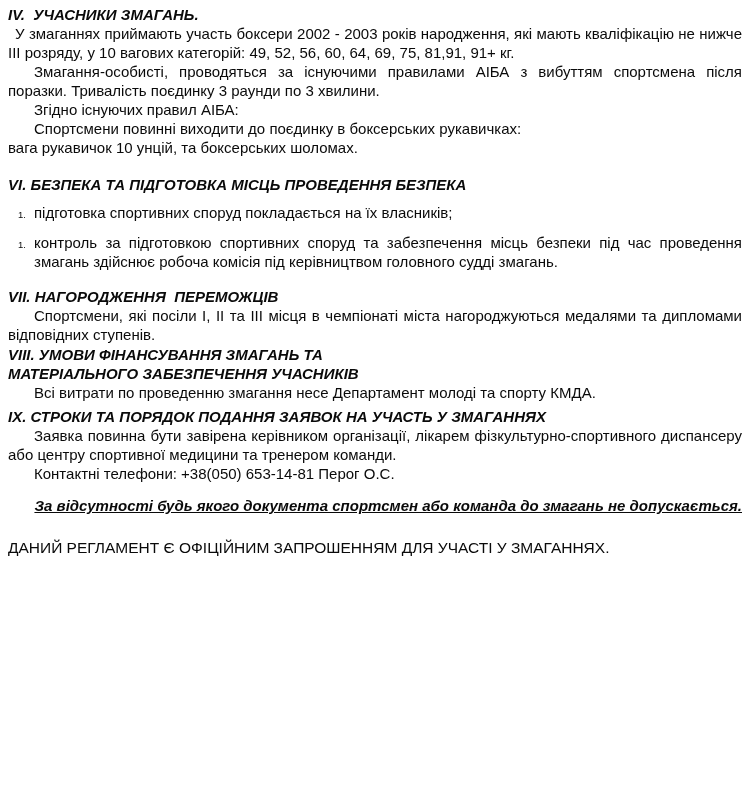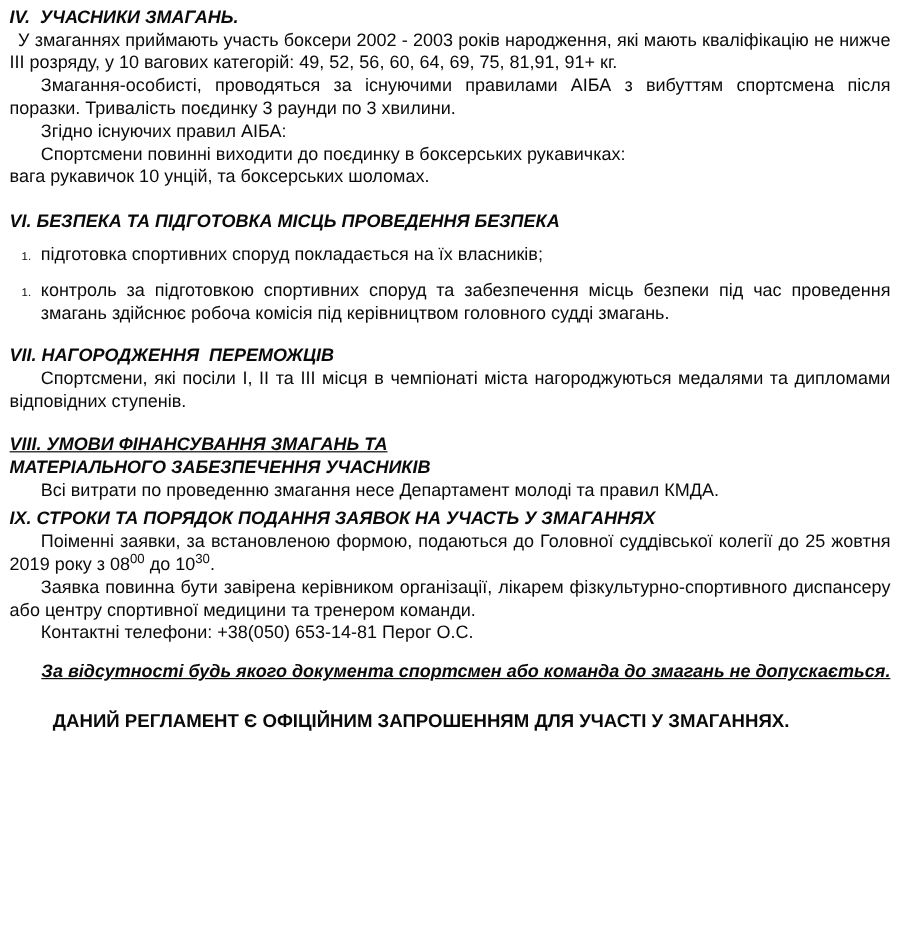--- a/index.html
+++ b/index.html
@@ -21,21 +21,21 @@
     padding: 5px 8px 0 8px;
   }
   .title {
     text-align: left;
     font-weight: bold;
     font-style: italic;
     white-space: pre-wrap;
   }
   .t-vi   { margin-top: 18px; }
   .t-vii  { margin-top: 16px; }
-  .t-viii { margin-top: 17px; text-decoration: underline; }
+  .t-viii { margin-top: 1px; }
   .t-ix   { margin-top: 5px; }
   p {
     margin: 0;
     text-align: justify;
   }
   .ind    { text-indent: 26px; }
   .ind-sm { text-indent: 7px; }
   .gap    { margin-top: 12px; }
   .list-item {
     display: flex;
@@ -61,23 +61,22 @@
     margin-top: 13px;
     text-align: right;
     font-weight: bold;
     font-style: italic;
     text-decoration: underline;
     text-indent: 0;
   }
   .closing {
     margin-top: 23px;
     text-align: left;
-    font-weight: bold;
+    font-weight: normal;
     font-size: 15.5px;
-    margin-left: 36px;
   }
 </style>
 </head>
 <body>
 
 <div class="doc">
 
   <div class="title t-iv">IV.  УЧАСНИКИ ЗМАГАНЬ.</div>
   <p class="ind-sm">У змаганнях приймають участь боксери 2002 - 2003 років народження, які мають кваліфікацію не нижче III розряду, у 10 вагових категорій: 49, 52, 56, 60, 64, 69, 75, 81,91, 91+ кг.</p>
   <p class="ind">Змагання-особисті, проводяться за існуючими правилами АІБА з вибуттям спортсмена після поразки. Тривалість поєдинку 3 раунди по 3  хвилини.</p>
@@ -94,24 +93,23 @@
   <div class="list-item">
     <span class="list-marker">1.</span>
     <div class="list-text">контроль за підготовкою спортивних споруд та забезпечення місць безпеки під час проведення змагань здійснює робоча комісія під керівництвом головного судді змагань.</div>
   </div>
 
   <div class="title t-vii">VII. НАГОРОДЖЕННЯ  ПЕРЕМОЖЦІВ</div>
   <p class="ind">Спортсмени, які посіли I, II та III місця в чемпіонаті міста нагороджуються медалями та дипломами відповідних ступенів.</p>
 
   <div class="title t-viii">VIII. УМОВИ ФІНАНСУВАННЯ ЗМАГАНЬ ТА</div>
   <div class="title">МАТЕРІАЛЬНОГО ЗАБЕЗПЕЧЕННЯ УЧАСНИКІВ</div>
-  <p class="ind">Всі витрати по проведенню змагання несе Департамент молоді та правил КМДА.</p>
+  <p class="ind">Всі витрати по проведенню змагання несе Департамент молоді та спорту КМДА.</p>
 
   <div class="title t-ix">IX. СТРОКИ ТА ПОРЯДОК ПОДАННЯ ЗАЯВОК НА УЧАСТЬ У ЗМАГАННЯХ</div>
-  <p class="ind"><span>Поіменні заявки, за встановленою формою, подаються до Головної суддівської колегії до 25 жовтня 2019 року з 08</span><sup class="sup">00</sup><span> до 10</span><sup class="sup">30</sup><span>.</span></p>
   <p class="ind">Заявка повинна бути завірена керівником організації, лікарем фізкультурно-спортивного диспансеру або центру спортивної медицини та тренером команди.</p>
   <p class="ind">Контактні телефони:  +38(050) 653-14-81 Перог О.С.</p>
 
   <p class="warning">За відсутності будь якого документа спортсмен або команда до змагань не допускається.</p>
 
   <p class="closing">ДАНИЙ РЕГЛАМЕНТ Є ОФІЦІЙНИМ ЗАПРОШЕННЯМ ДЛЯ УЧАСТІ У ЗМАГАННЯХ.</p>
 
 </div>
 
 </body></html>

